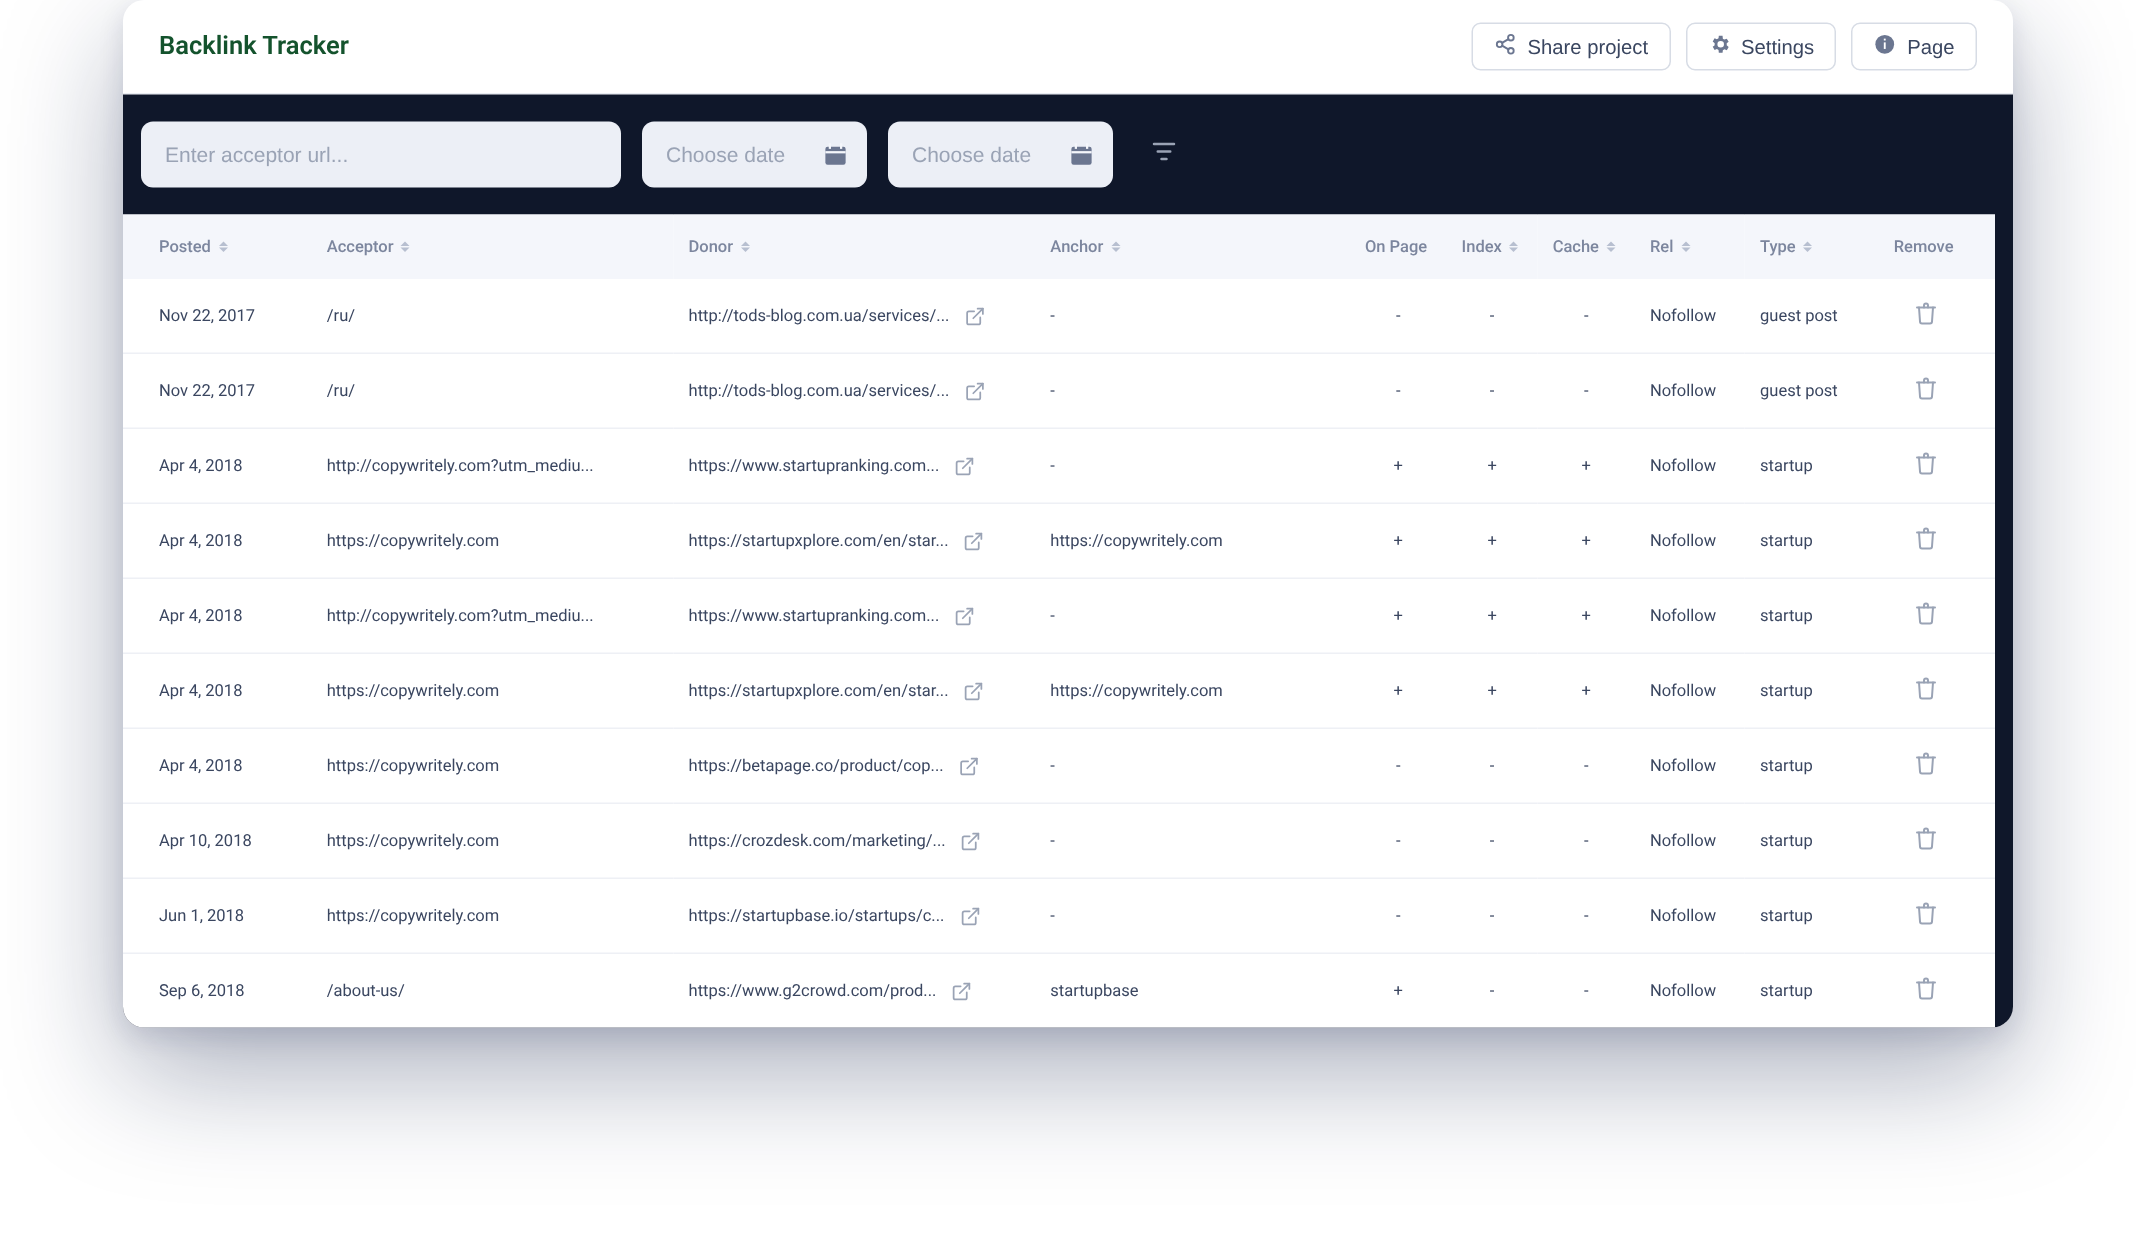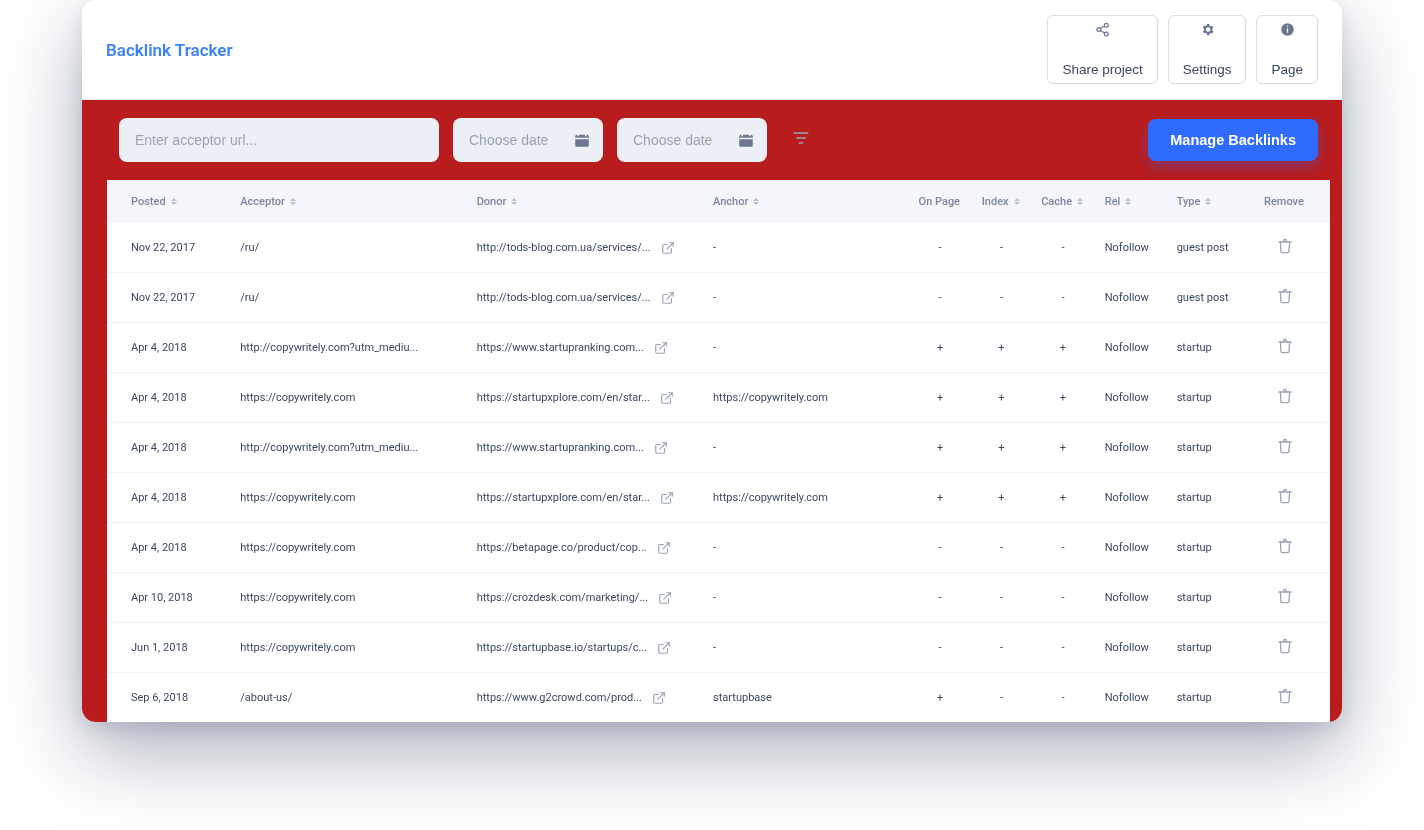--- a/index.html
+++ b/index.html
@@ -22,43 +22,42 @@
 .header {
   display:flex;
   align-items:center;
   justify-content:space-between;
   padding: 15px 24px;
   border-bottom: 1px solid #e9ecf2;
 }
 .title {
   font-size: 17px;
   font-weight: 600;
-  color: #3b82f6;
+  color: #14532d;
 }
 .header-actions { display:flex; gap:10px; }
 .btn {
   display:inline-flex;
   align-items:center;
-  gap:22px;
+  gap:7px;
   padding: 6px 14px;
   font-size:13.5px;
   font-weight:500;
   color:#3a4660;
   background:#fff;
   border:1px solid #d7dce5;
   border-radius:6px;
   cursor:pointer;
-  flex-direction:column;
 }
 .btn svg { width:15px; height:15px; }
 .icon-fill { fill:#6b7690; }
 .icon-stroke { stroke:#6b7690; fill:none; stroke-width:2; stroke-linecap:round; stroke-linejoin:round; }
 .toolbar {
-  background:#b91c1c;
-  padding: 18px 12px 0 25px;
+  background:#0f172a;
+  padding: 18px 12px 0 0;
 }
 .filters {
   display:flex;
   gap:14px;
   align-items:center;
   padding: 0 12px 18px 12px;
 }
 .inp {
   background:#eceff6;
   border:none;
@@ -210,21 +209,20 @@
             </svg>
         </span>
       </div>
       <div class="filter-icon-btn">
         <span>
           <svg viewBox="0 0 24 24">
               <path d="M4 6h16M7 12h10M10 18h4" stroke="#9aa3b5" stroke-width="2" stroke-linecap="round" fill="none"></path>
             </svg>
         </span>
       </div>
-      <button class="primary-btn">Manage Backlinks</button>
     </div>
 
     <table class="table">
       <thead>
         <tr>
           <th class="col-posted"><span class="th-inner">
                 <span>Posted</span>
                 <span class="sort-icon">
                   <span class="up"></span>
                   <span class="down"></span>

